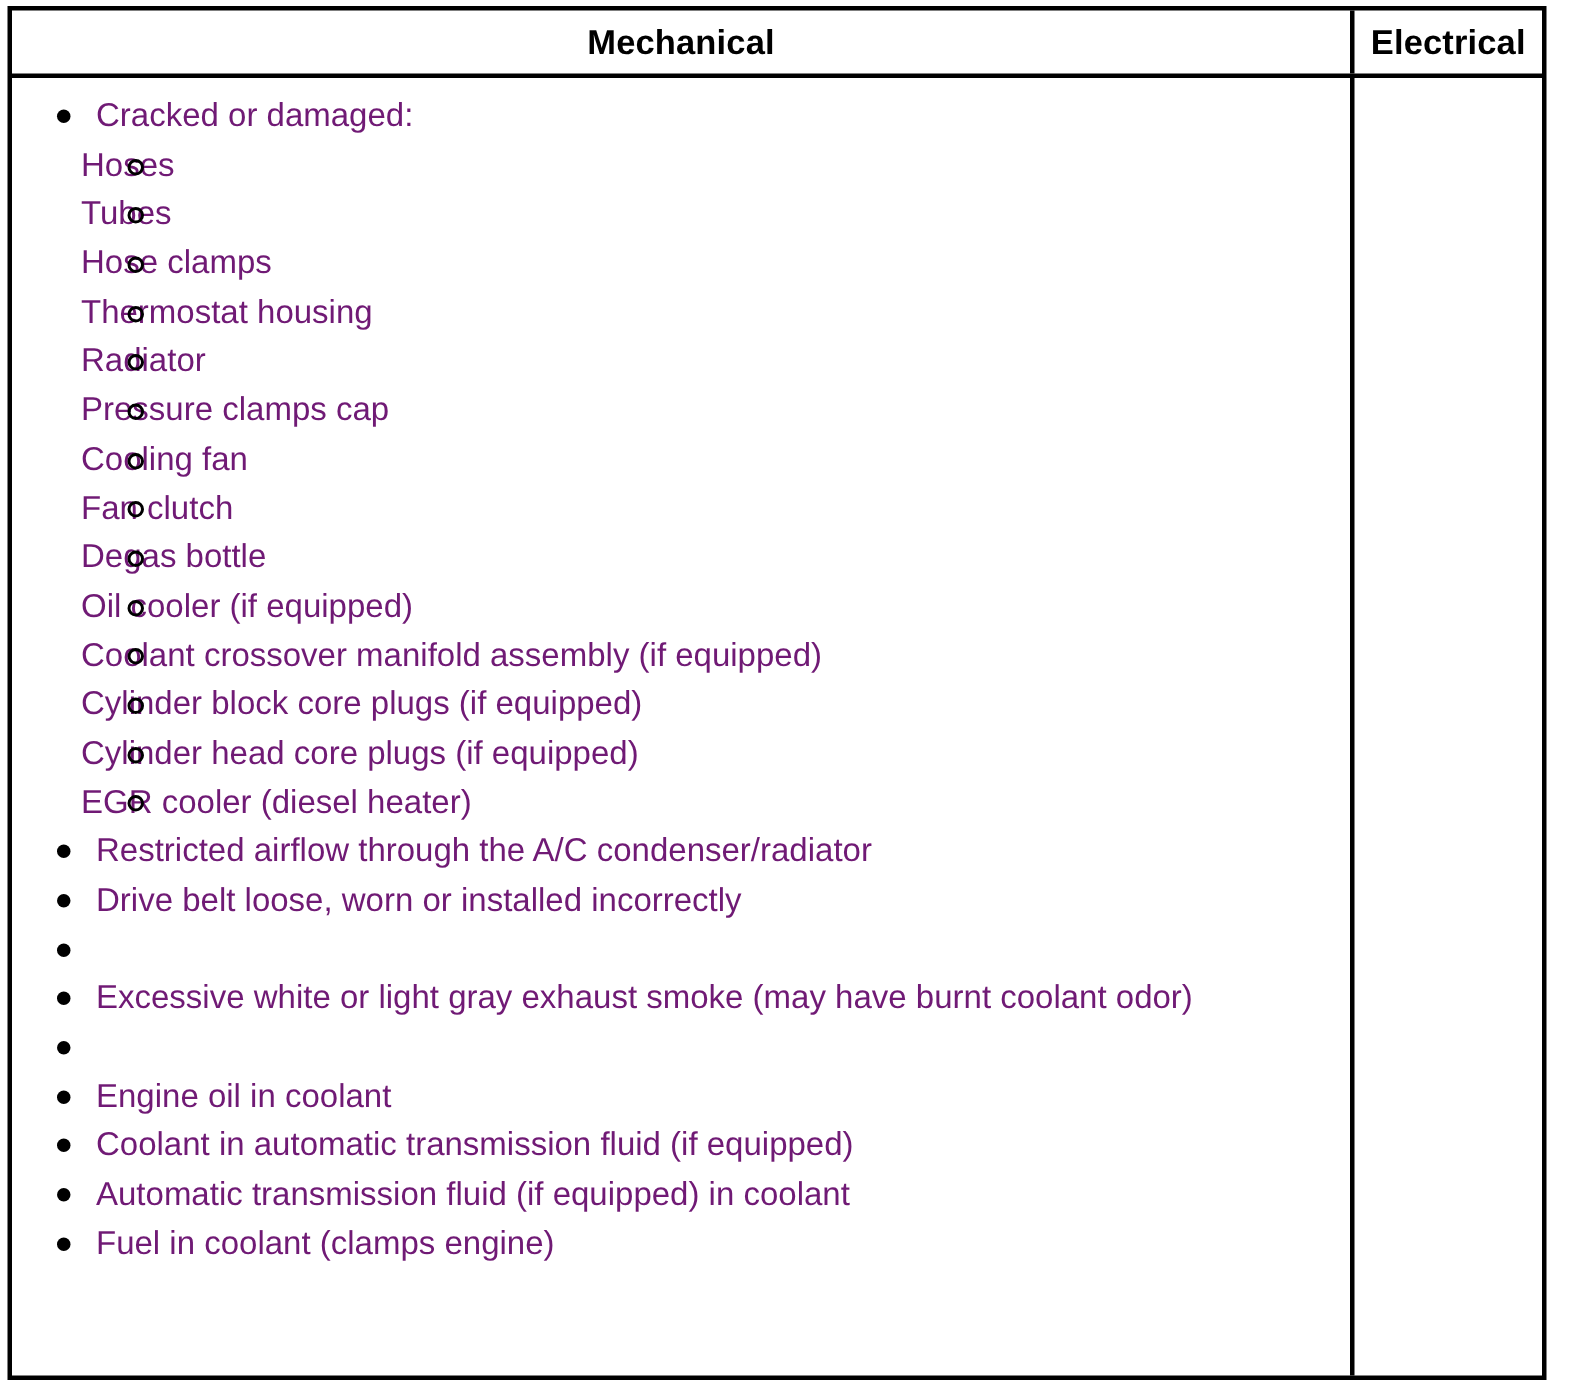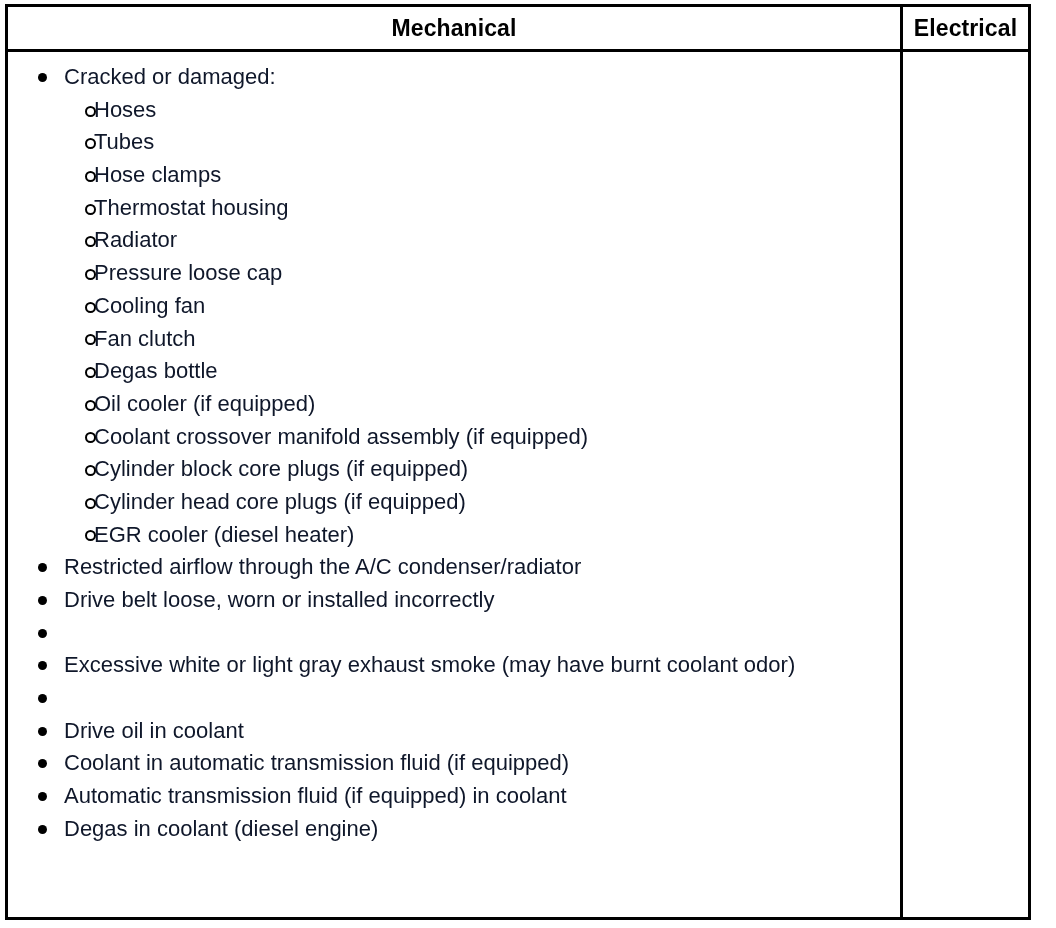--- a/index.html
+++ b/index.html
@@ -92,41 +92,41 @@
     margin: 0;
     padding: 0;
   }
 
   li.item {
     position: relative;
     font-size: 22px;
     line-height: 32.7px;
     height: 32.7px;
     white-space: nowrap;
-    color: #0f172a;
+    color: #701a75;
   }
 
   
   li.lvl1-item {
     padding-left: 56px;
   }
   li.lvl1-item > .bullet-disc {
     position: absolute;
     left: 30px;
     top: 50%;
     width: 9px;
     height: 9px;
     margin-top: -4.5px;
     border-radius: 50%;
     background: #000000;
   }
 
   
   li.lvl2-item {
-    padding-left: 86px;
+    padding-left: 46px;
   }
   li.lvl2-item > .bullet-circle {
     position: absolute;
     left: 77px;
     top: 50%;
     width: 7px;
     height: 7px;
     margin-top: -4.5px;
     border-radius: 50%;
     border: 2px solid #000000;
@@ -160,40 +160,40 @@
       <div class="body-mech">
         <ul class="lvl1">
             <li class="item lvl1-item"><span class="bullet-disc"></span><span class="item-text">Cracked or damaged:</span></li>
             <li style="list-style: none;">
               <ul class="lvl2">
                 <li class="item lvl2-item"><span class="bullet-circle"></span><span class="item-text">Hoses</span></li>
                 <li class="item lvl2-item"><span class="bullet-circle"></span><span class="item-text">Tubes</span></li>
                 <li class="item lvl2-item"><span class="bullet-circle"></span><span class="item-text">Hose clamps</span></li>
                 <li class="item lvl2-item"><span class="bullet-circle"></span><span class="item-text">Thermostat housing</span></li>
                 <li class="item lvl2-item"><span class="bullet-circle"></span><span class="item-text">Radiator</span></li>
-                <li class="item lvl2-item"><span class="bullet-circle"></span><span class="item-text">Pressure loose cap</span></li>
+                <li class="item lvl2-item"><span class="bullet-circle"></span><span class="item-text">Pressure clamps cap</span></li>
                 <li class="item lvl2-item"><span class="bullet-circle"></span><span class="item-text">Cooling fan</span></li>
                 <li class="item lvl2-item"><span class="bullet-circle"></span><span class="item-text">Fan clutch</span></li>
                 <li class="item lvl2-item"><span class="bullet-circle"></span><span class="item-text">Degas bottle</span></li>
                 <li class="item lvl2-item"><span class="bullet-circle"></span><span class="item-text">Oil cooler (if equipped)</span></li>
                 <li class="item lvl2-item"><span class="bullet-circle"></span><span class="item-text">Coolant crossover manifold assembly (if equipped)</span></li>
                 <li class="item lvl2-item"><span class="bullet-circle"></span><span class="item-text">Cylinder block core plugs (if equipped)</span></li>
                 <li class="item lvl2-item"><span class="bullet-circle"></span><span class="item-text">Cylinder head core plugs (if equipped)</span></li>
                 <li class="item lvl2-item"><span class="bullet-circle"></span><span class="item-text">EGR cooler (diesel heater)</span></li>
               </ul>
             </li>
             <li class="item lvl1-item"><span class="bullet-disc"></span><span class="item-text">Restricted airflow through the A/C condenser/radiator</span></li>
             <li class="item lvl1-item"><span class="bullet-disc"></span><span class="item-text">Drive belt loose, worn or installed incorrectly</span></li>
             <li class="item lvl1-item"><span class="bullet-disc"></span></li>
             <li class="item lvl1-item"><span class="bullet-disc"></span><span class="item-text">Excessive white or light gray exhaust smoke (may have burnt coolant odor)</span></li>
             <li class="item lvl1-item"><span class="bullet-disc"></span></li>
-            <li class="item lvl1-item"><span class="bullet-disc"></span><span class="item-text">Drive oil in coolant</span></li>
+            <li class="item lvl1-item"><span class="bullet-disc"></span><span class="item-text">Engine oil in coolant</span></li>
             <li class="item lvl1-item"><span class="bullet-disc"></span><span class="item-text">Coolant in automatic transmission fluid (if equipped)</span></li>
             <li class="item lvl1-item"><span class="bullet-disc"></span><span class="item-text">Automatic transmission fluid (if equipped) in coolant</span></li>
-            <li class="item lvl1-item"><span class="bullet-disc"></span><span class="item-text">Degas in coolant (diesel engine)</span></li>
+            <li class="item lvl1-item"><span class="bullet-disc"></span><span class="item-text">Fuel in coolant (clamps engine)</span></li>
           </ul>
       </div>
 
       <div class="body-elec">
         <ul class="lvl1"></ul>
       </div>
 
     </div>
 
   </div>

